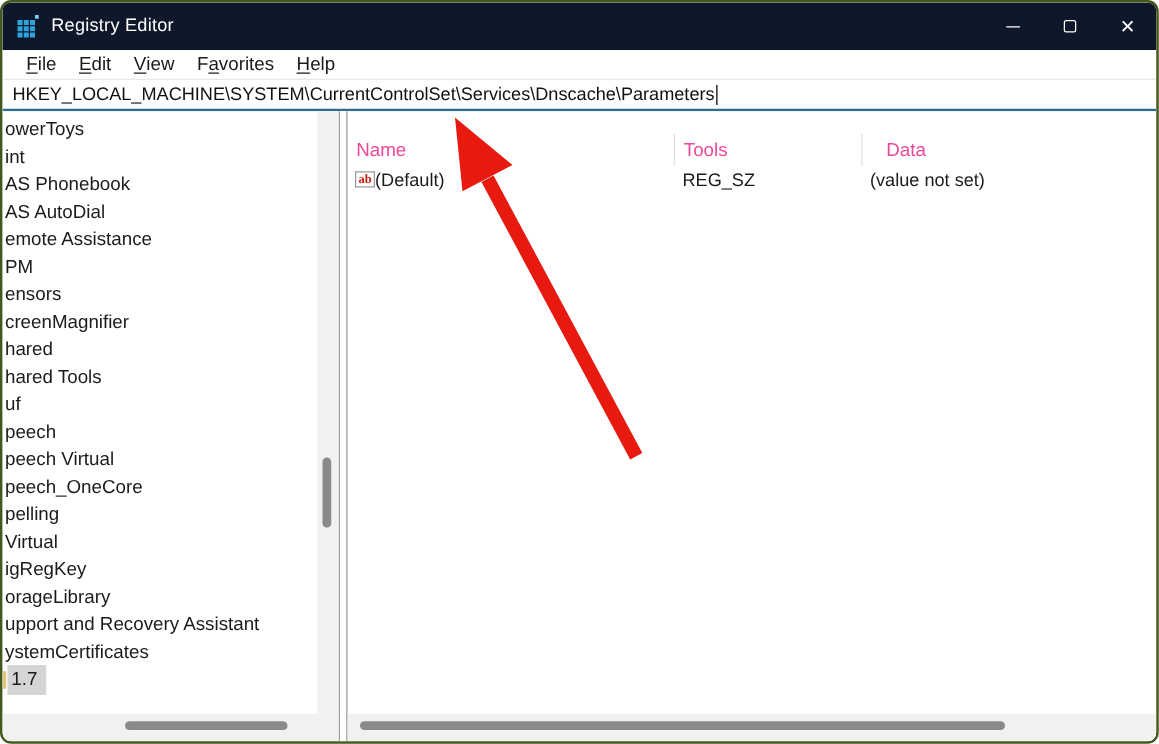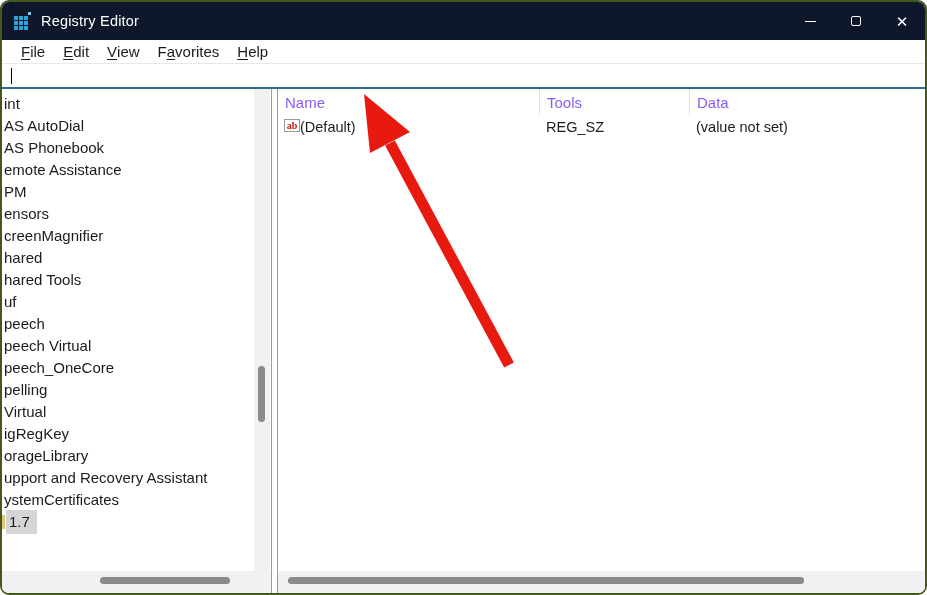--- a/index.html
+++ b/index.html
@@ -61,25 +61,25 @@
   }
   .scroll-h .thumb {
     position:absolute; top:6px; height:7px; background:#8a8a8a; border-radius:3.5px;
   }
   .tree-hthumb { left:98px; width:130px; }
   .right-hthumb { left:10px; width:516px; }
   
   .divider { width:7px; background:#fff; border-left:1px solid #9b9b9b; border-right:1px solid #9b9b9b; }
   
   .right-pane { flex:1; position:relative; overflow:hidden; }
-  .list-header { display:flex; height:26px; align-items:flex-end; font-size:15px; color:#8b5cf6; }
+  .list-header { display:flex; height:26px; align-items:flex-end; font-size:15px; color:#ec4899;margin-top:18px; }
   .hcol { height:26px; display:flex; align-items:center; }
   .hcol-name { width:261px; padding-left:7px; }
   .hcol-type { width:150px; padding-left:7px; border-left:1px solid #e0e0e0; }
-  .hcol-data { flex:1; padding-left:7px; border-left:1px solid #e0e0e0; }
+  .hcol-data { flex:1; padding-left:19px; border-left:1px solid #e0e0e0; }
   .list-row { display:flex; height:24px; align-items:center; font-size:14.5px; color:#1b1b1b; }
   .rcol-name { width:261px; padding-left:6px; display:flex; gap:0; }
   .rcol-type { width:150px; padding-left:7px; }
   .rcol-data { flex:1; padding-left:7px; }
   .ab-icon {
     width:16px; height:13px; border:1px solid #9a9a9a; background:#fff;
     color:#c21a0a; font-size:10px; font-weight:bold; line-height:11px; text-align:center;
     font-family:"Liberation Serif", serif; position:relative; flex:0 0 auto;
   }
   
@@ -140,38 +140,43 @@
         <span>vorites</span>
       </div>
       <div class="menu-item">
         <span></span>
         <span class="accel">H</span>
         <span>elp</span>
       </div>
   </div>
 
   <div class="addressbar">
+    <span>HKEY_LOCAL_MACHINE\SYSTEM\CurrentControlSet\Services\Dnscache\Parameters</span>
       <span class="caret"></span>
   </div>
 
   <div class="main">
 
     <div class="tree-pane">
       <div class="tree-list">
+        <div class="tree-row">
+
+            <span class="tree-label">owerToys</span>
+          </div>
           <div class="tree-row">
 
             <span class="tree-label">int</span>
           </div>
           <div class="tree-row">
 
+            <span class="tree-label">AS Phonebook</span>
+          </div>
+          <div class="tree-row">
+
             <span class="tree-label">AS AutoDial</span>
-          </div>
-          <div class="tree-row">
-
-            <span class="tree-label">AS Phonebook</span>
           </div>
           <div class="tree-row">
 
             <span class="tree-label">emote Assistance</span>
           </div>
           <div class="tree-row">
 
             <span class="tree-label">PM</span>
           </div>
           <div class="tree-row">

